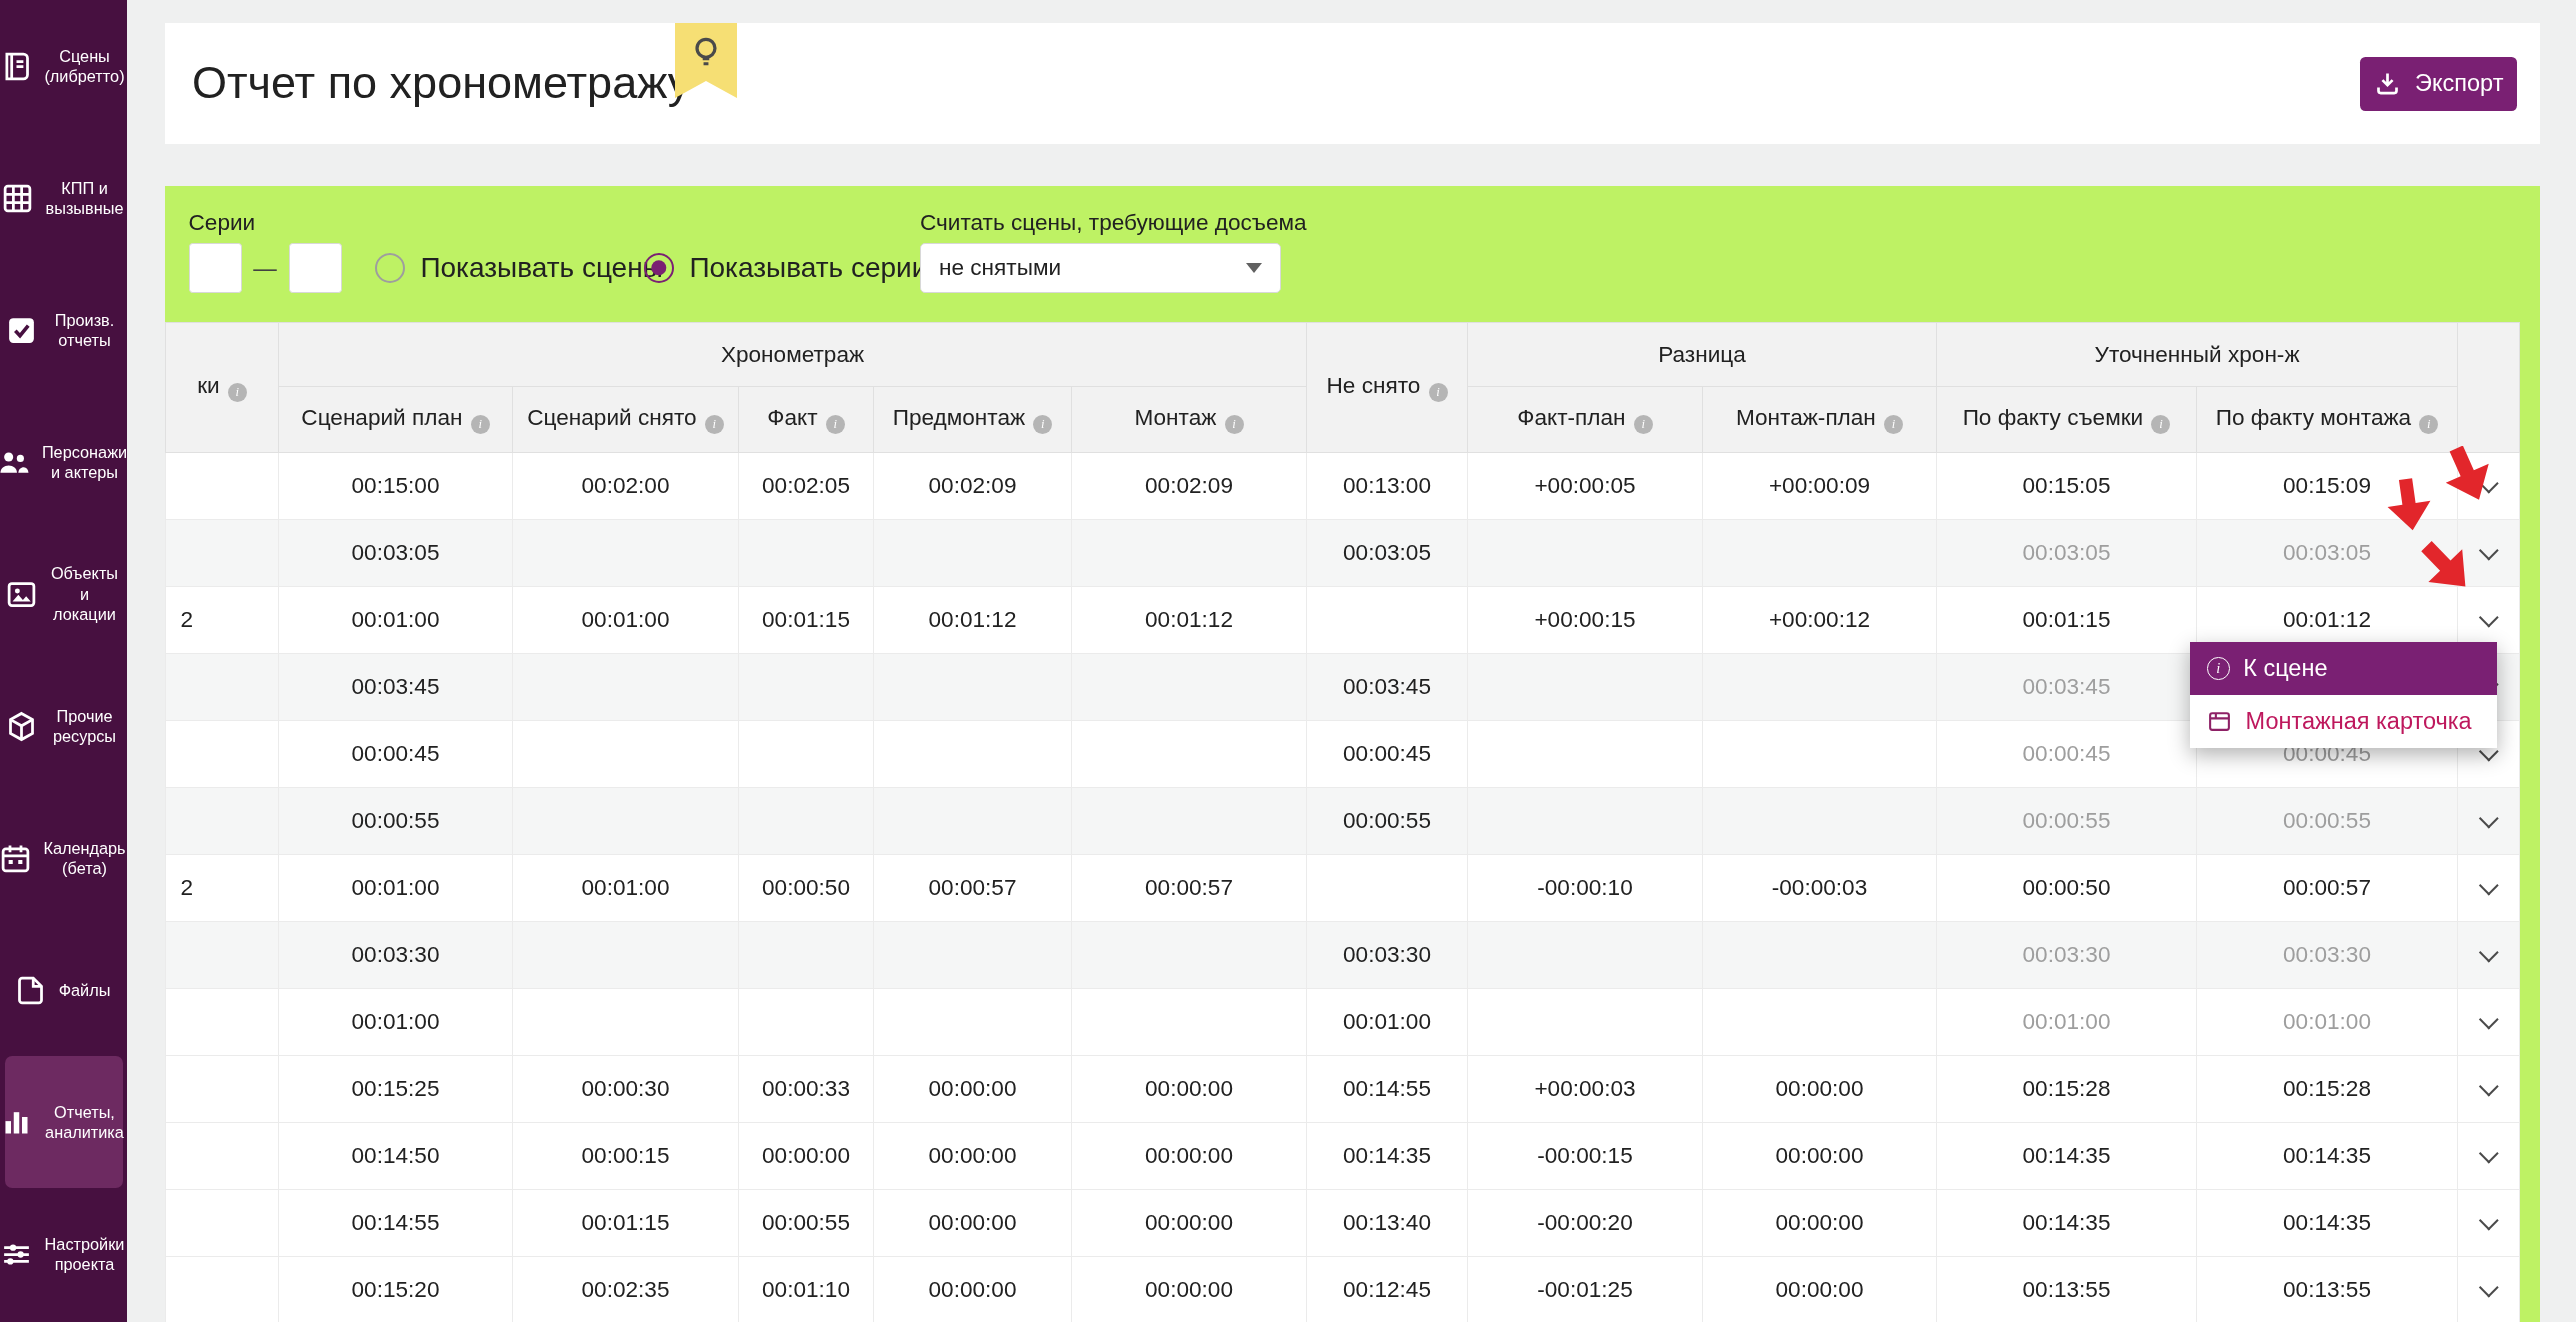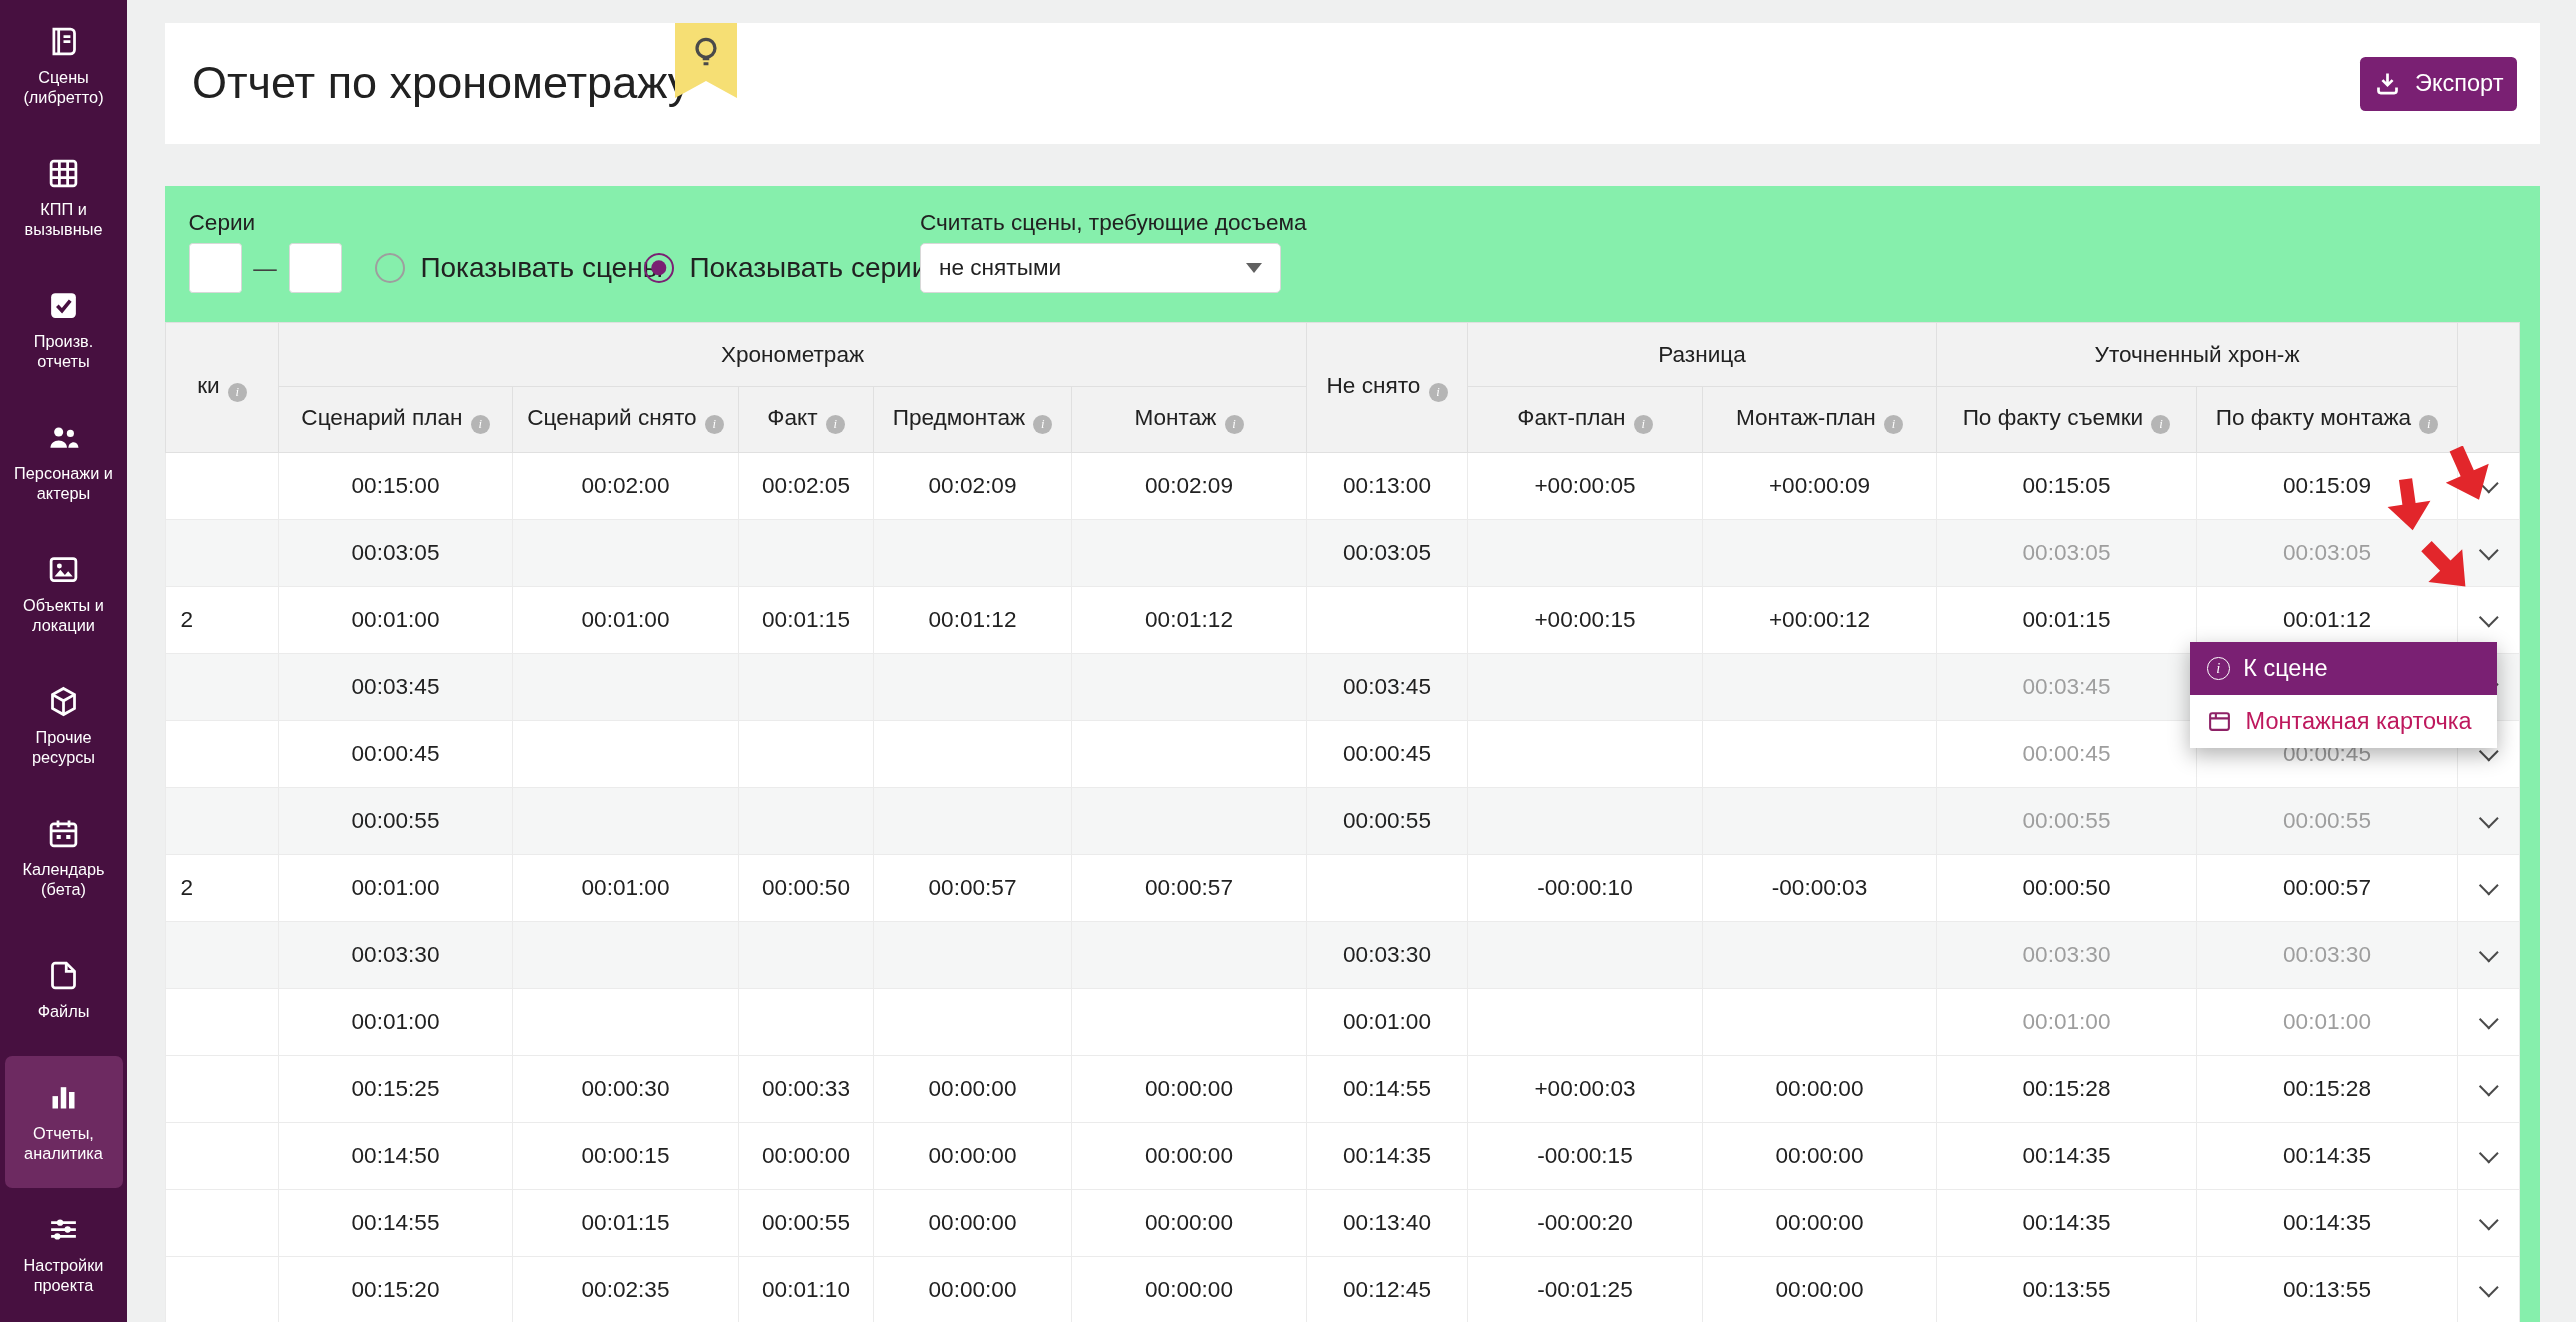--- a/index.html
+++ b/index.html
@@ -3,38 +3,38 @@
 <meta charset="utf-8">
 <style>
   * { box-sizing: border-box; margin: 0; padding: 0; }
   html,body { width:2576px; height:1322px; }
   body { font-family:"Liberation Sans","DejaVu Sans",sans-serif; color:#212121; }
 
   .page { position:relative; width:2576px; height:1322px; background:#eff0f0; overflow:hidden; }
 
   
   .sidebar { position:absolute; left:0; top:0; width:127px; height:1322px; background:#471040; z-index:10; }
-  .nav-item { height:132px; margin:0 4.5px; border-radius:7.2px; display:flex; flex-direction:column;
+  .nav-item { height:132px; margin:0 4.5px; border-radius:7.2px; display:flex; flex-direction:row;
               align-items:center; justify-content:center; gap:9px; cursor:pointer; }
   .nav-item.active { background:#6d2a61; }
   .nav-icon { width:33px; height:33px; display:flex; }
   .nav-icon svg { width:33px; height:33px; }
   .nav-label { color:#fff; font-size:16.3px; line-height:1.25; text-align:center; padding:0 2.7px; }
 
   
   .header-card { position:absolute; left:165px; top:22.6px; width:2375px; height:121px; background:#fff; }
   .page-title { position:absolute; left:27px; top:50%; transform:translateY(-50%); font-size:45px; font-weight:500; }
   .bookmark { position:absolute; left:510px; top:0; width:62px; height:76px; }
   .export-btn { position:absolute; right:22.6px; top:34px; height:54px; padding:0 14px; background:#7a2073; color:#fff;
                 border:none; border-radius:5.4px; font-size:23.5px; font-weight:500; display:flex; align-items:center; gap:14px;
                 cursor:pointer; font-family:inherit; }
   .export-btn svg { width:27px; height:27px; }
 
   
-  .panel { position:absolute; left:165px; top:186px; width:2375px; height:1137px; background:#86efac; overflow:hidden; }
+  .panel { position:absolute; left:165px; top:186px; width:2375px; height:1137px; background:#bef264; overflow:hidden; }
 
   .flt-label { position:absolute; font-size:22.6px; color:#212121; }
   .lbl-series { left:23.5px; top:23.5px; }
   .lbl-reshoot { left:755px; top:23.5px; }
 
   .range { position:absolute; left:23.5px; top:57px; height:50px; display:flex; align-items:center; gap:11.8px; }
   .range input { width:53px; height:50px; border:1.8px solid #d8d8d8; border-radius:3.6px; font-size:22px; text-align:center;
                  font-family:inherit; outline:none; }
   .range .dash { font-size:23.5px; color:#424242; }
 

